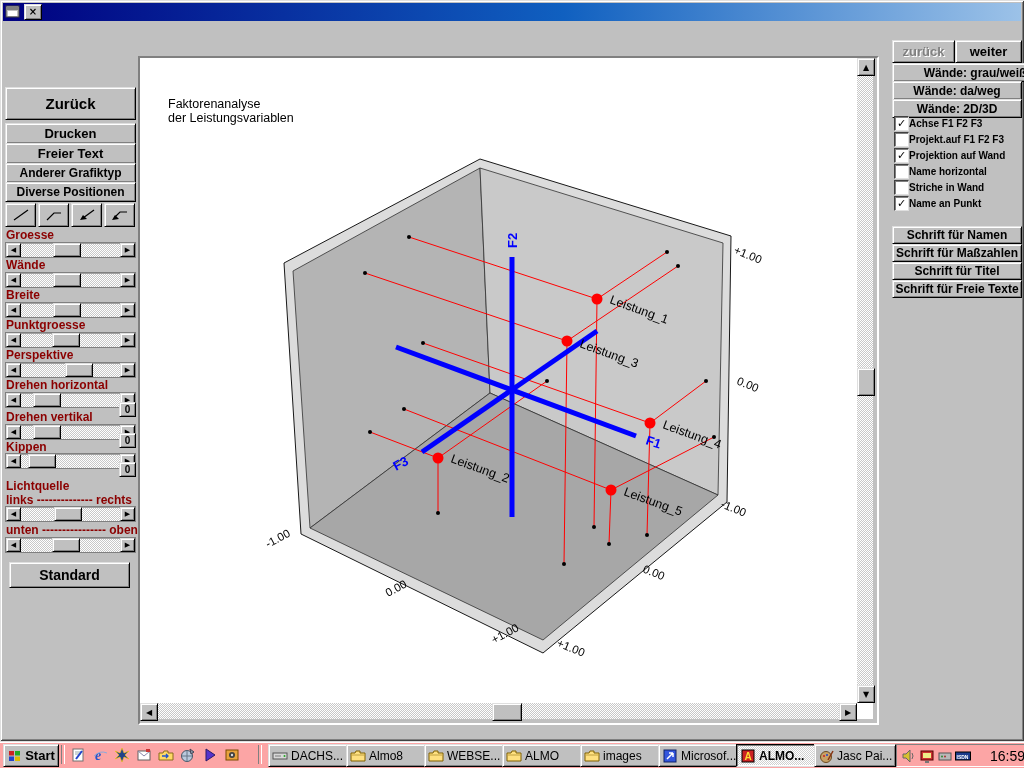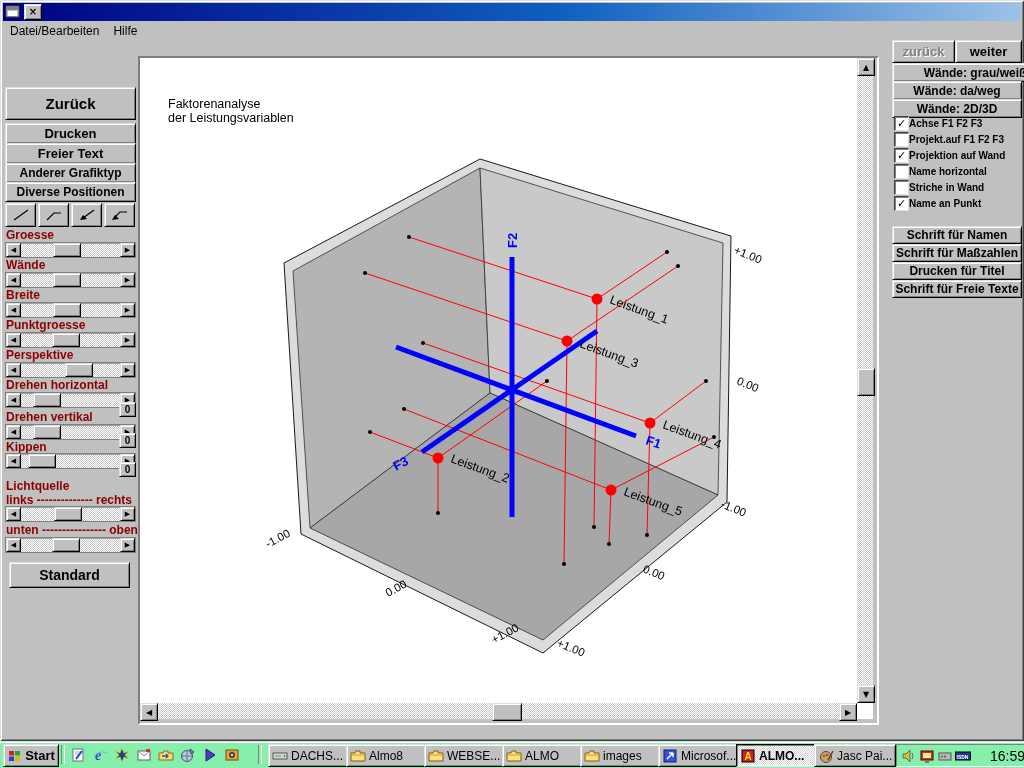--- a/index.html
+++ b/index.html
@@ -55,21 +55,21 @@
   #right-panel{position:absolute;left:892px;top:40px;width:130px;height:700px;}
   .rp-btn{left:0;width:128px;height:17px;font-size:12px;}
   .cb-row{position:absolute;left:2px;height:14px;display:flex;align-items:center;}
   .cb-box{width:13px;height:13px;background:#fff;border:1px solid;border-color:#404040 #dfdfdf #dfdfdf #404040;
     box-shadow:inset 1px 1px 0 #808080;display:flex;align-items:center;justify-content:center;
     font-size:11px;font-weight:bold;color:#000;line-height:1;}
   .cb-label{margin-left:0;font-size:10px;font-weight:bold;white-space:nowrap;}
   .disabled-text{color:#808080;text-shadow:1px 1px 0 #fff;}
 
   
-  #taskbar{position:absolute;left:0;top:741px;width:1024px;height:27px;background:#86efac;
+  #taskbar{position:absolute;left:0;top:741px;width:1024px;height:27px;background:#fca5a5;
     box-shadow:inset 0 1px 0 #dfdfdf,inset 0 2px 0 #fff;}
   .task-btn{top:3px;height:21px;font-weight:normal;font-size:12px;justify-content:flex-start;padding:0 3px;gap:3px;overflow:hidden;}
   .task-btn.active{font-weight:bold;}
   .ql-icon{position:absolute;top:4px;width:20px;height:20px;display:flex;align-items:center;justify-content:center;}
   .tb-sep{position:absolute;top:4px;width:2px;height:19px;border-left:1px solid #808080;border-right:1px solid #fff;}
   #tray{position:absolute;left:896px;top:3px;width:124px;height:21px;
     border:1px solid;border-color:#808080 #fff #fff #808080;display:flex;align-items:center;padding:0 4px;gap:2px;}
   #clock{margin-left:auto;font-size:14px;}
 </style>
 </head>
@@ -84,24 +84,20 @@
             <rect x="1" y="1" width="13" height="11" fill="#c0c0c0" stroke="#404040"></rect>
             <rect x="2" y="2" width="11" height="3" fill="#808080"></rect>
             <rect x="3" y="6" width="9" height="5" fill="#fff"></rect>
           </svg>
       </span>
       <span class="tb-btn glyph">
           <span>×</span>
         </span>
     </div>
 
-    <div id="menubar">
-      <span class="menu-item">Datei/Bearbeiten</span>
-      <span class="menu-item">Hilfe</span>
-    </div>
 
     <div id="left-panel">
         <div class="win-btn raised" style="left: 3px; width: 129px; top: 45px; height: 31px; font-size: 15px;">Zurück</div>
         <div class="win-btn raised" style="left: 3px; width: 129px; top: 81px; height: 19px; font-size: 13px;">Drucken</div>
         <div class="win-btn raised" style="left: 3px; width: 129px; top: 101px; height: 19px; font-size: 13px;">Freier Text</div>
         <div class="win-btn raised" style="left: 3px; width: 129px; top: 121px; height: 18px; font-size: 12px;">Anderer Grafiktyp</div>
         <div class="win-btn raised" style="left: 3px; width: 129px; top: 140px; height: 18px; font-size: 12px;">Diverse Positionen</div>
         <div class="win-btn raised" style="left: 3px; top: 161px; width: 29px; height: 22px;">
           <div style="display: flex; align-items: center;">
             <svg viewBox="0 0 22 16" width="22" height="16">
@@ -311,21 +307,21 @@
         <div class="cb-row" style="top: 140px;">
           <div class="cb-box glyph"></div>
           <div class="cb-label">Striche in Wand</div>
         </div>
         <div class="cb-row" style="top: 156px;">
           <div class="cb-box glyph">✓</div>
           <div class="cb-label">Name an Punkt</div>
         </div>
         <div class="win-btn raised rp-btn" style="top: 186px; height: 16px;">Schrift für Namen</div>
         <div class="win-btn raised rp-btn" style="top: 204px; height: 16px;">Schrift für Maßzahlen</div>
-        <div class="win-btn raised rp-btn" style="top: 222px; height: 16px;">Drucken für Titel</div>
+        <div class="win-btn raised rp-btn" style="top: 222px; height: 16px;">Schrift für Titel</div>
         <div class="win-btn raised rp-btn" style="top: 240px; height: 16px;">Schrift für Freie Texte</div>
       </div>
   </div>
 
   <div id="taskbar">
       <div class="win-btn raised" style="left: 3px; top: 3px; width: 54px; height: 21px; font-size: 13px; gap: 2px;">
         <div style="display: flex; align-items: center;">
           <svg viewBox="0 0 16 14" width="16" height="14">
             <path d="M2,3 q2,-2 4,0 q2,2 4,0 q2,-2 4,0 v8 q-2,2 -4,0 q-2,-2 -4,0 q-2,2 -4,0 z" fill="none"></path>
             <rect x="2" y="2" width="5" height="4.5" fill="#cc2222"></rect>

